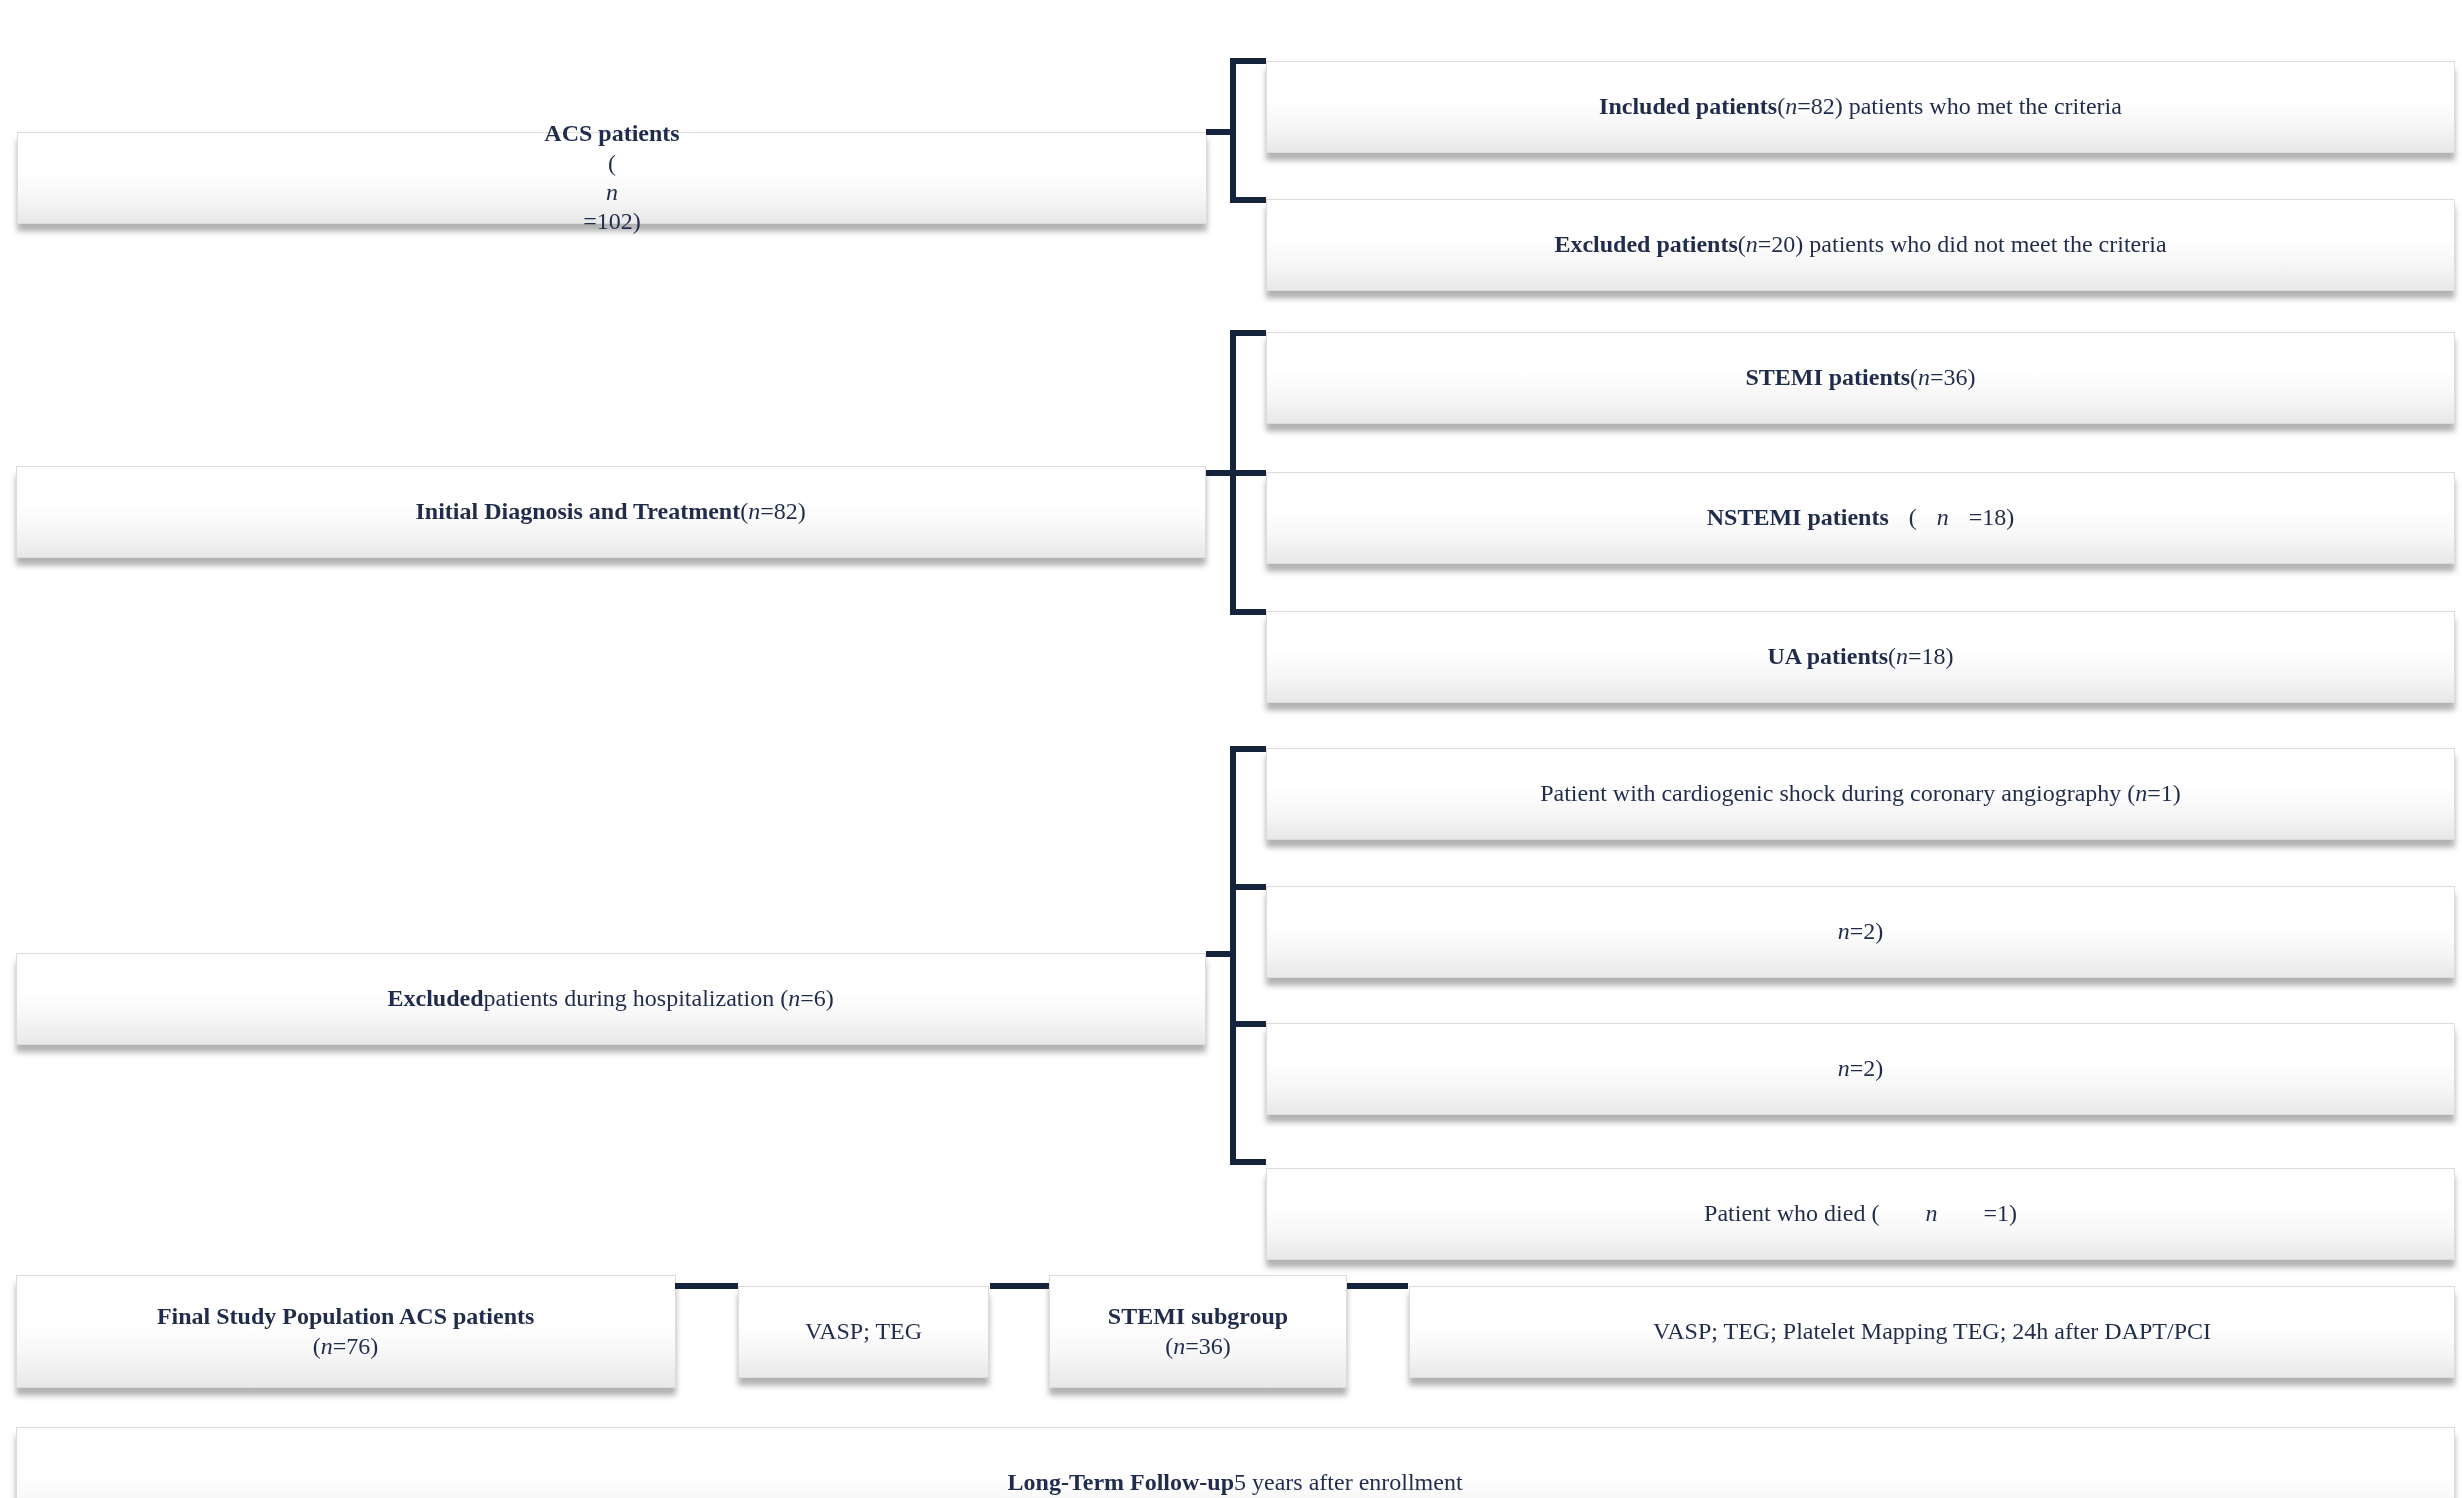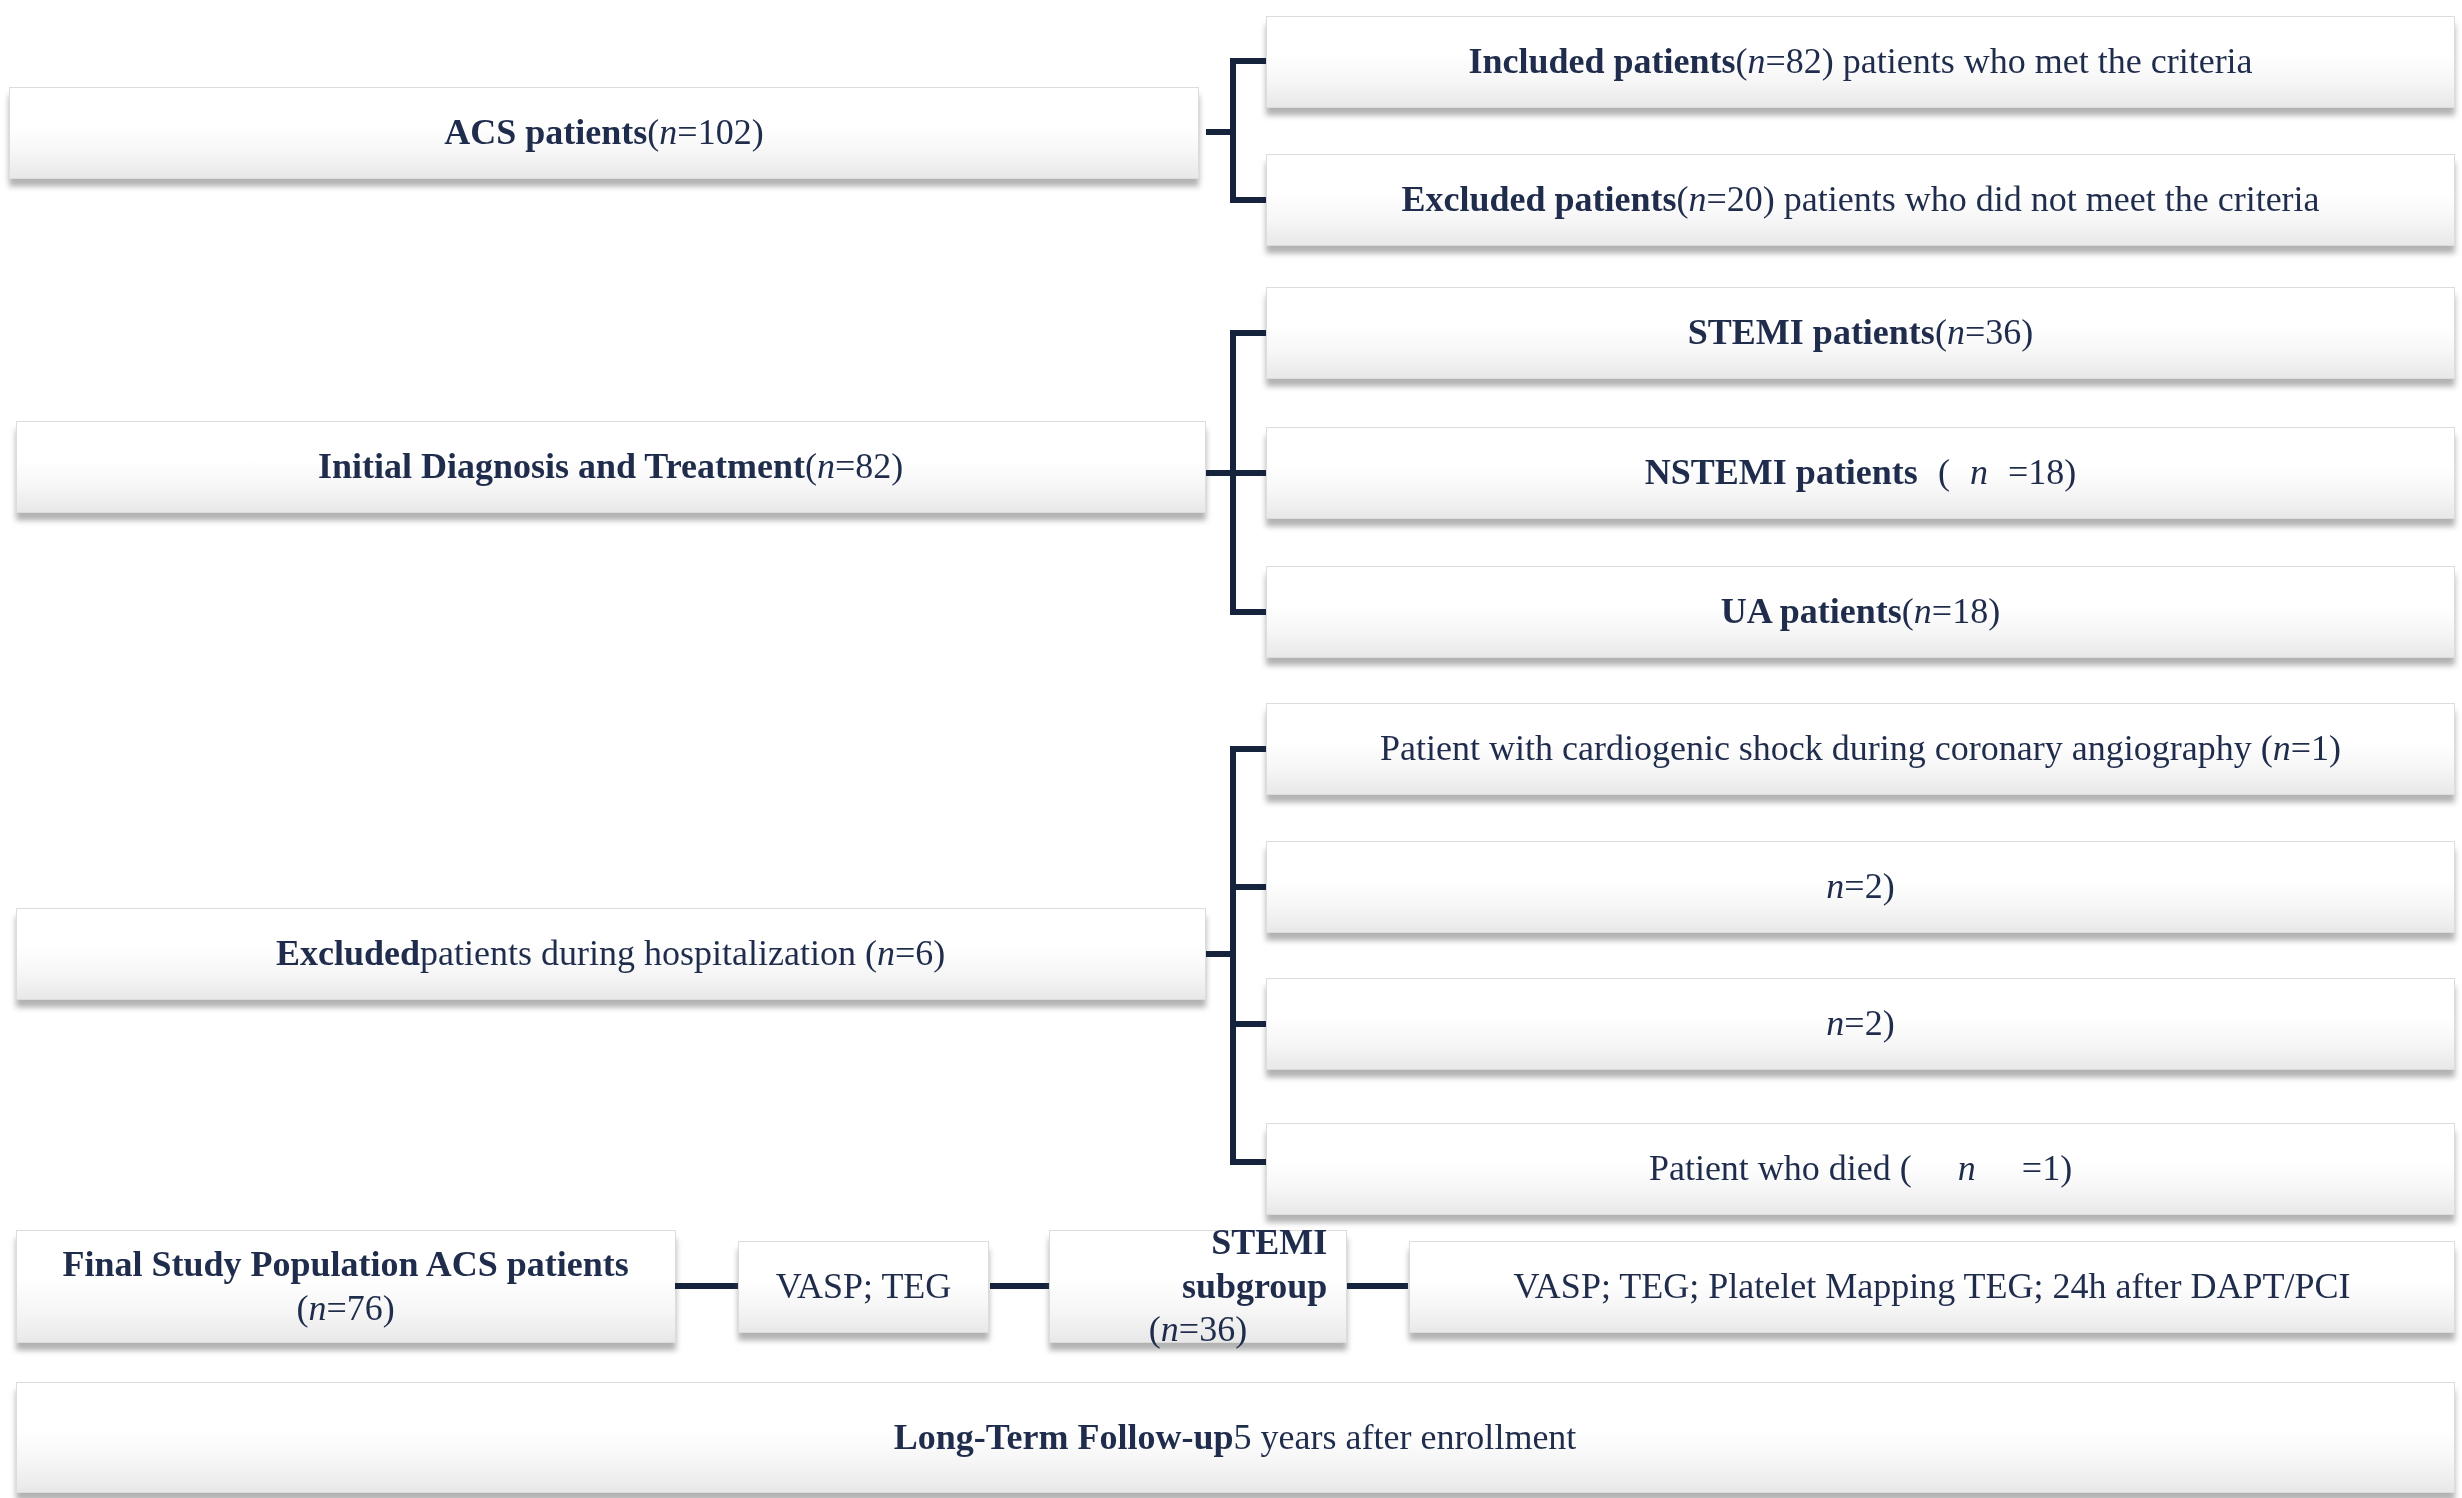--- a/index.html
+++ b/index.html
@@ -10,42 +10,43 @@
     font-family:"Liberation Serif", serif;
     color:var(--text,#1f2c4c);
     overflow:hidden;
   }
   .bx{
     position:absolute;
     display:flex;
     align-items:center;
     justify-content:center;
     text-align:center;
-    font-size:36px;
+    font-size:24px;
     line-height:1.22;
     padding:0 18.7px;
     box-sizing:border-box;
     background:linear-gradient(180deg,#ffffff 0%,#ffffff 42%,#f6f6f6 72%,#e8e8e8 100%);
     border:1.2px solid #dcdcdc;
     box-shadow:0 7.5px 5.6px rgba(95,95,95,0.48);
+    margin-top:45px;
   }
   .bx.two{flex-direction:column;}
   .ln{
     position:absolute;
     background:var(--line,#16233c);
   }
   .b{font-weight:bold;}
   .i{font-style:italic;}
 </style>
 </head>
 <body>
 
 <div class="canvas">
 
-  <div class="bx" style="left:9px;top:87px;width:1190px;height:92px;">
+  <div class="bx" style="left:17px;top:87px;width:1190px;height:92px;flex-direction:column;">
       <span class="b">ACS patients </span>
       <span>(</span>
       <span class="i">n</span>
       <span>=102)</span>
     </div>
   <div class="bx" style="left:1266px;top:15.6px;width:1189px;height:92px;">
       <span class="b">Included patients </span>
       <span>(</span>
       <span class="i">n</span>
       <span>=82) patients who met the criteria</span>

